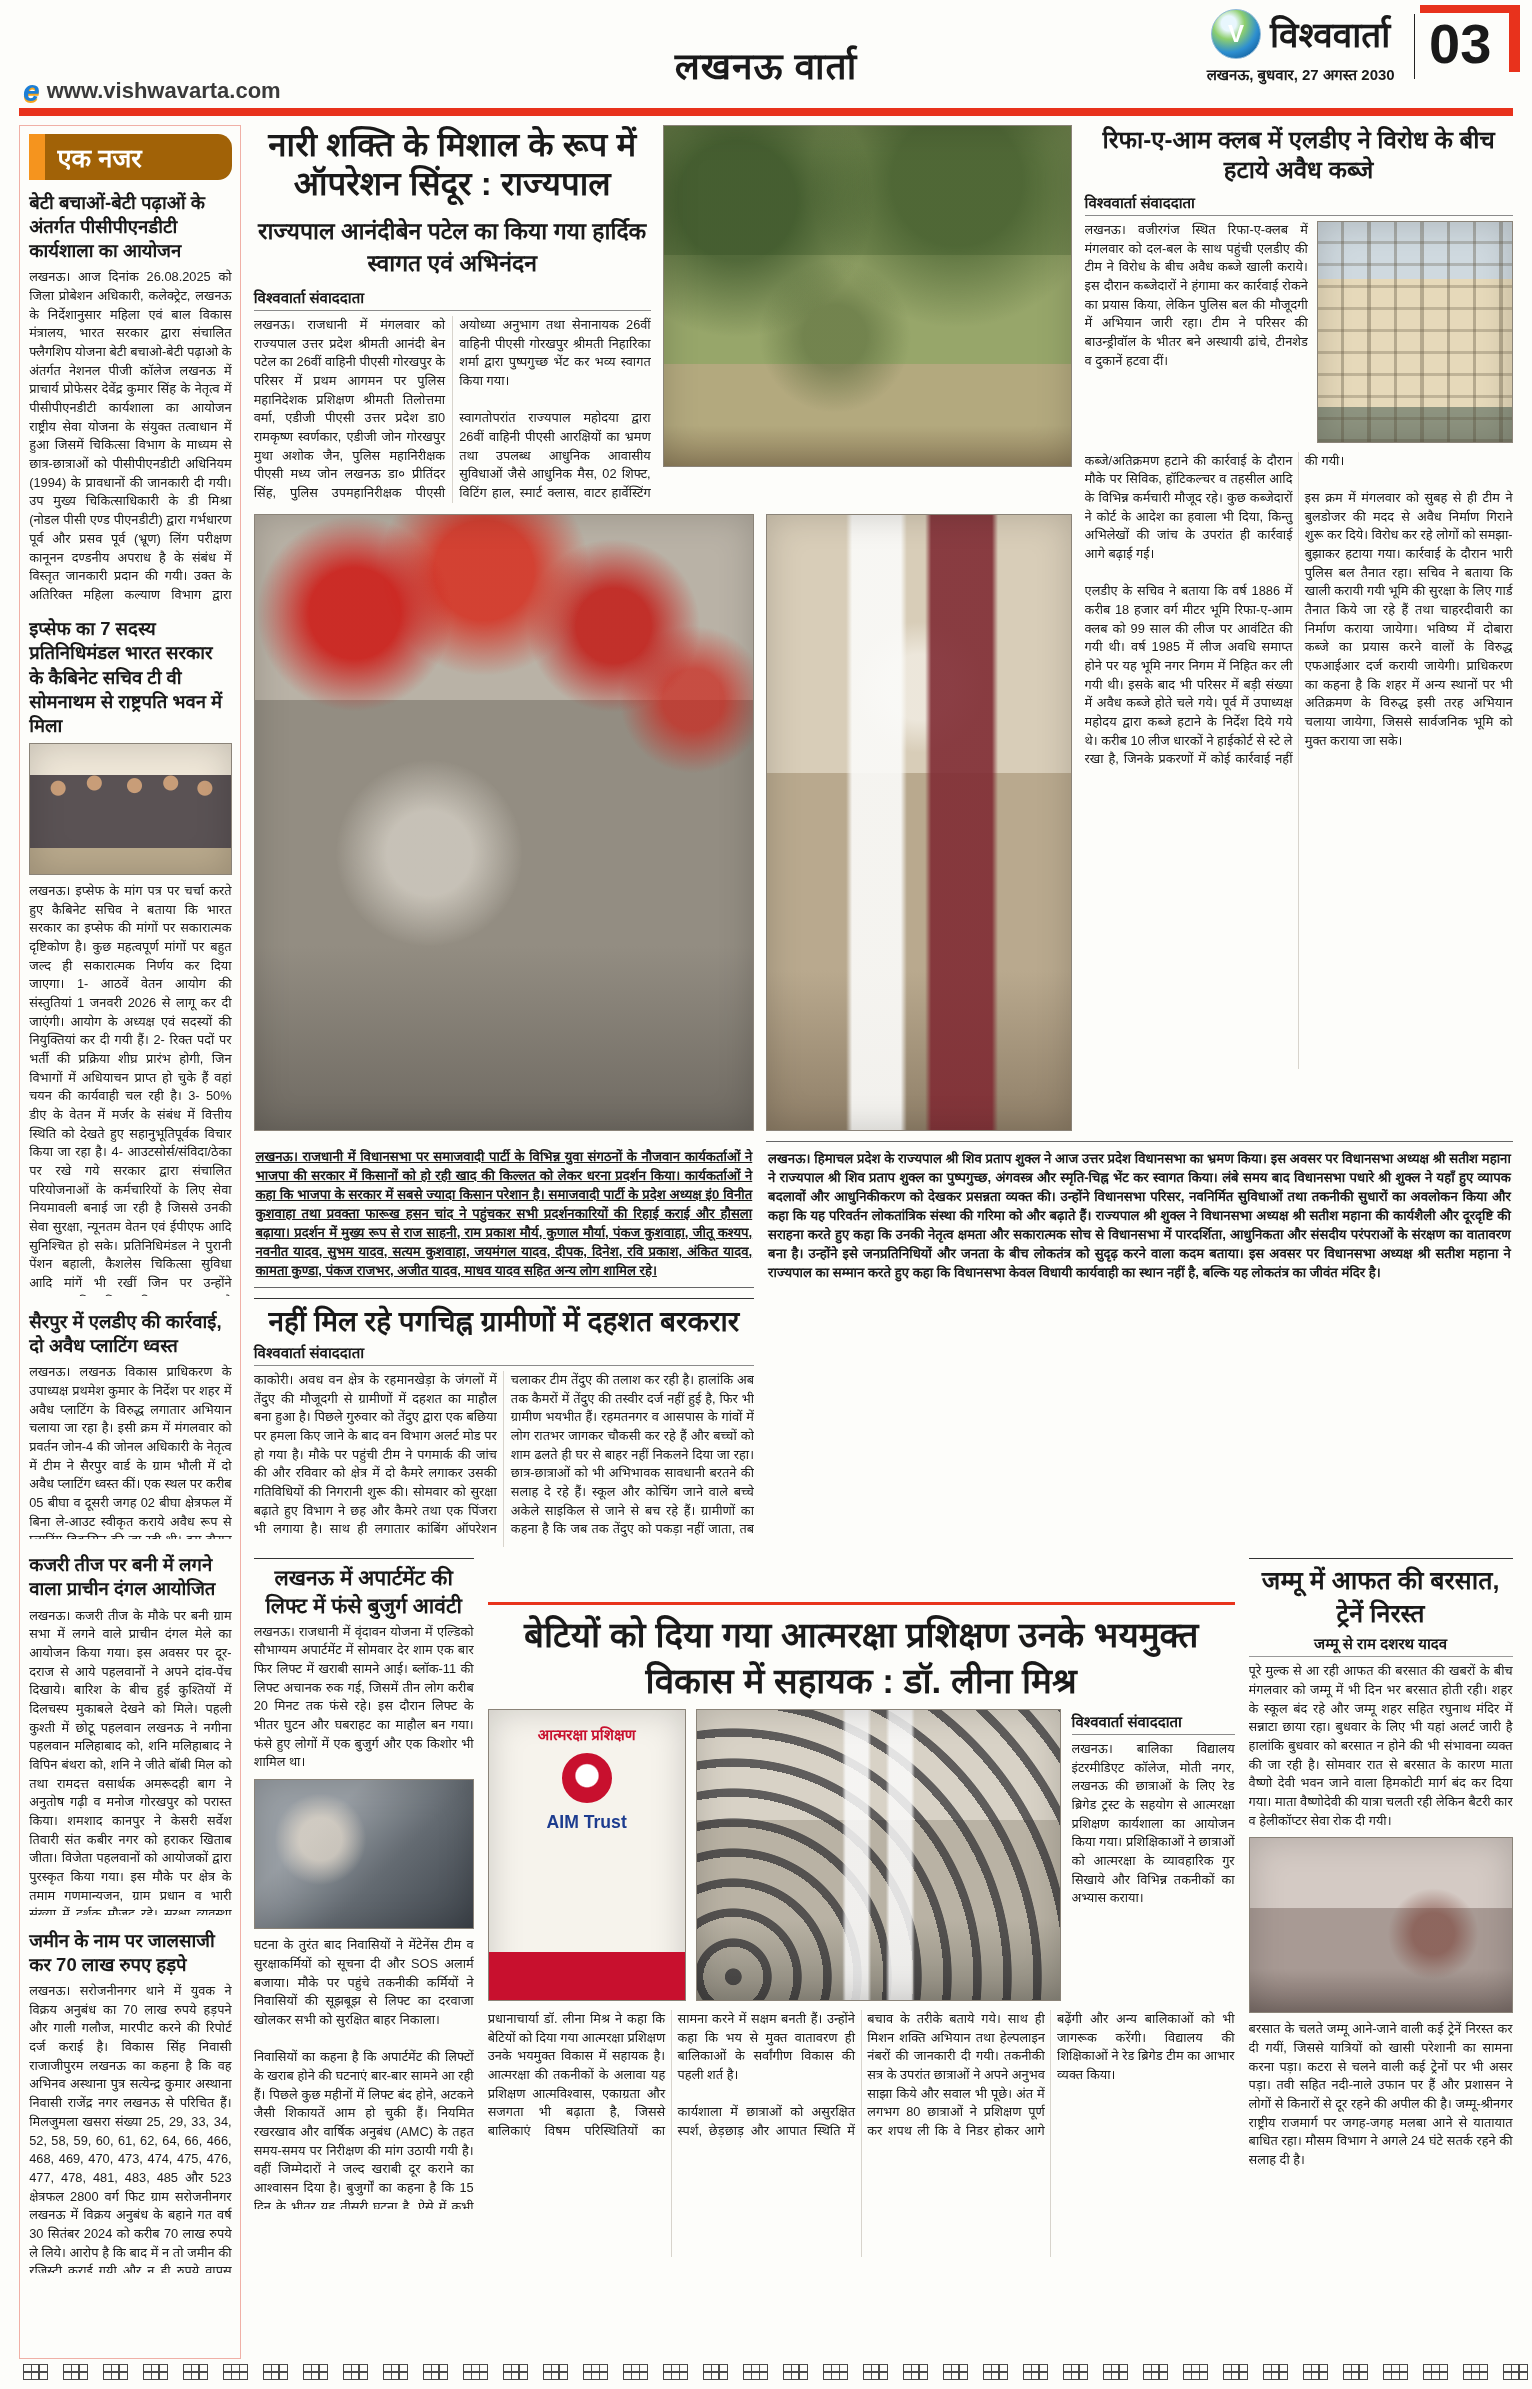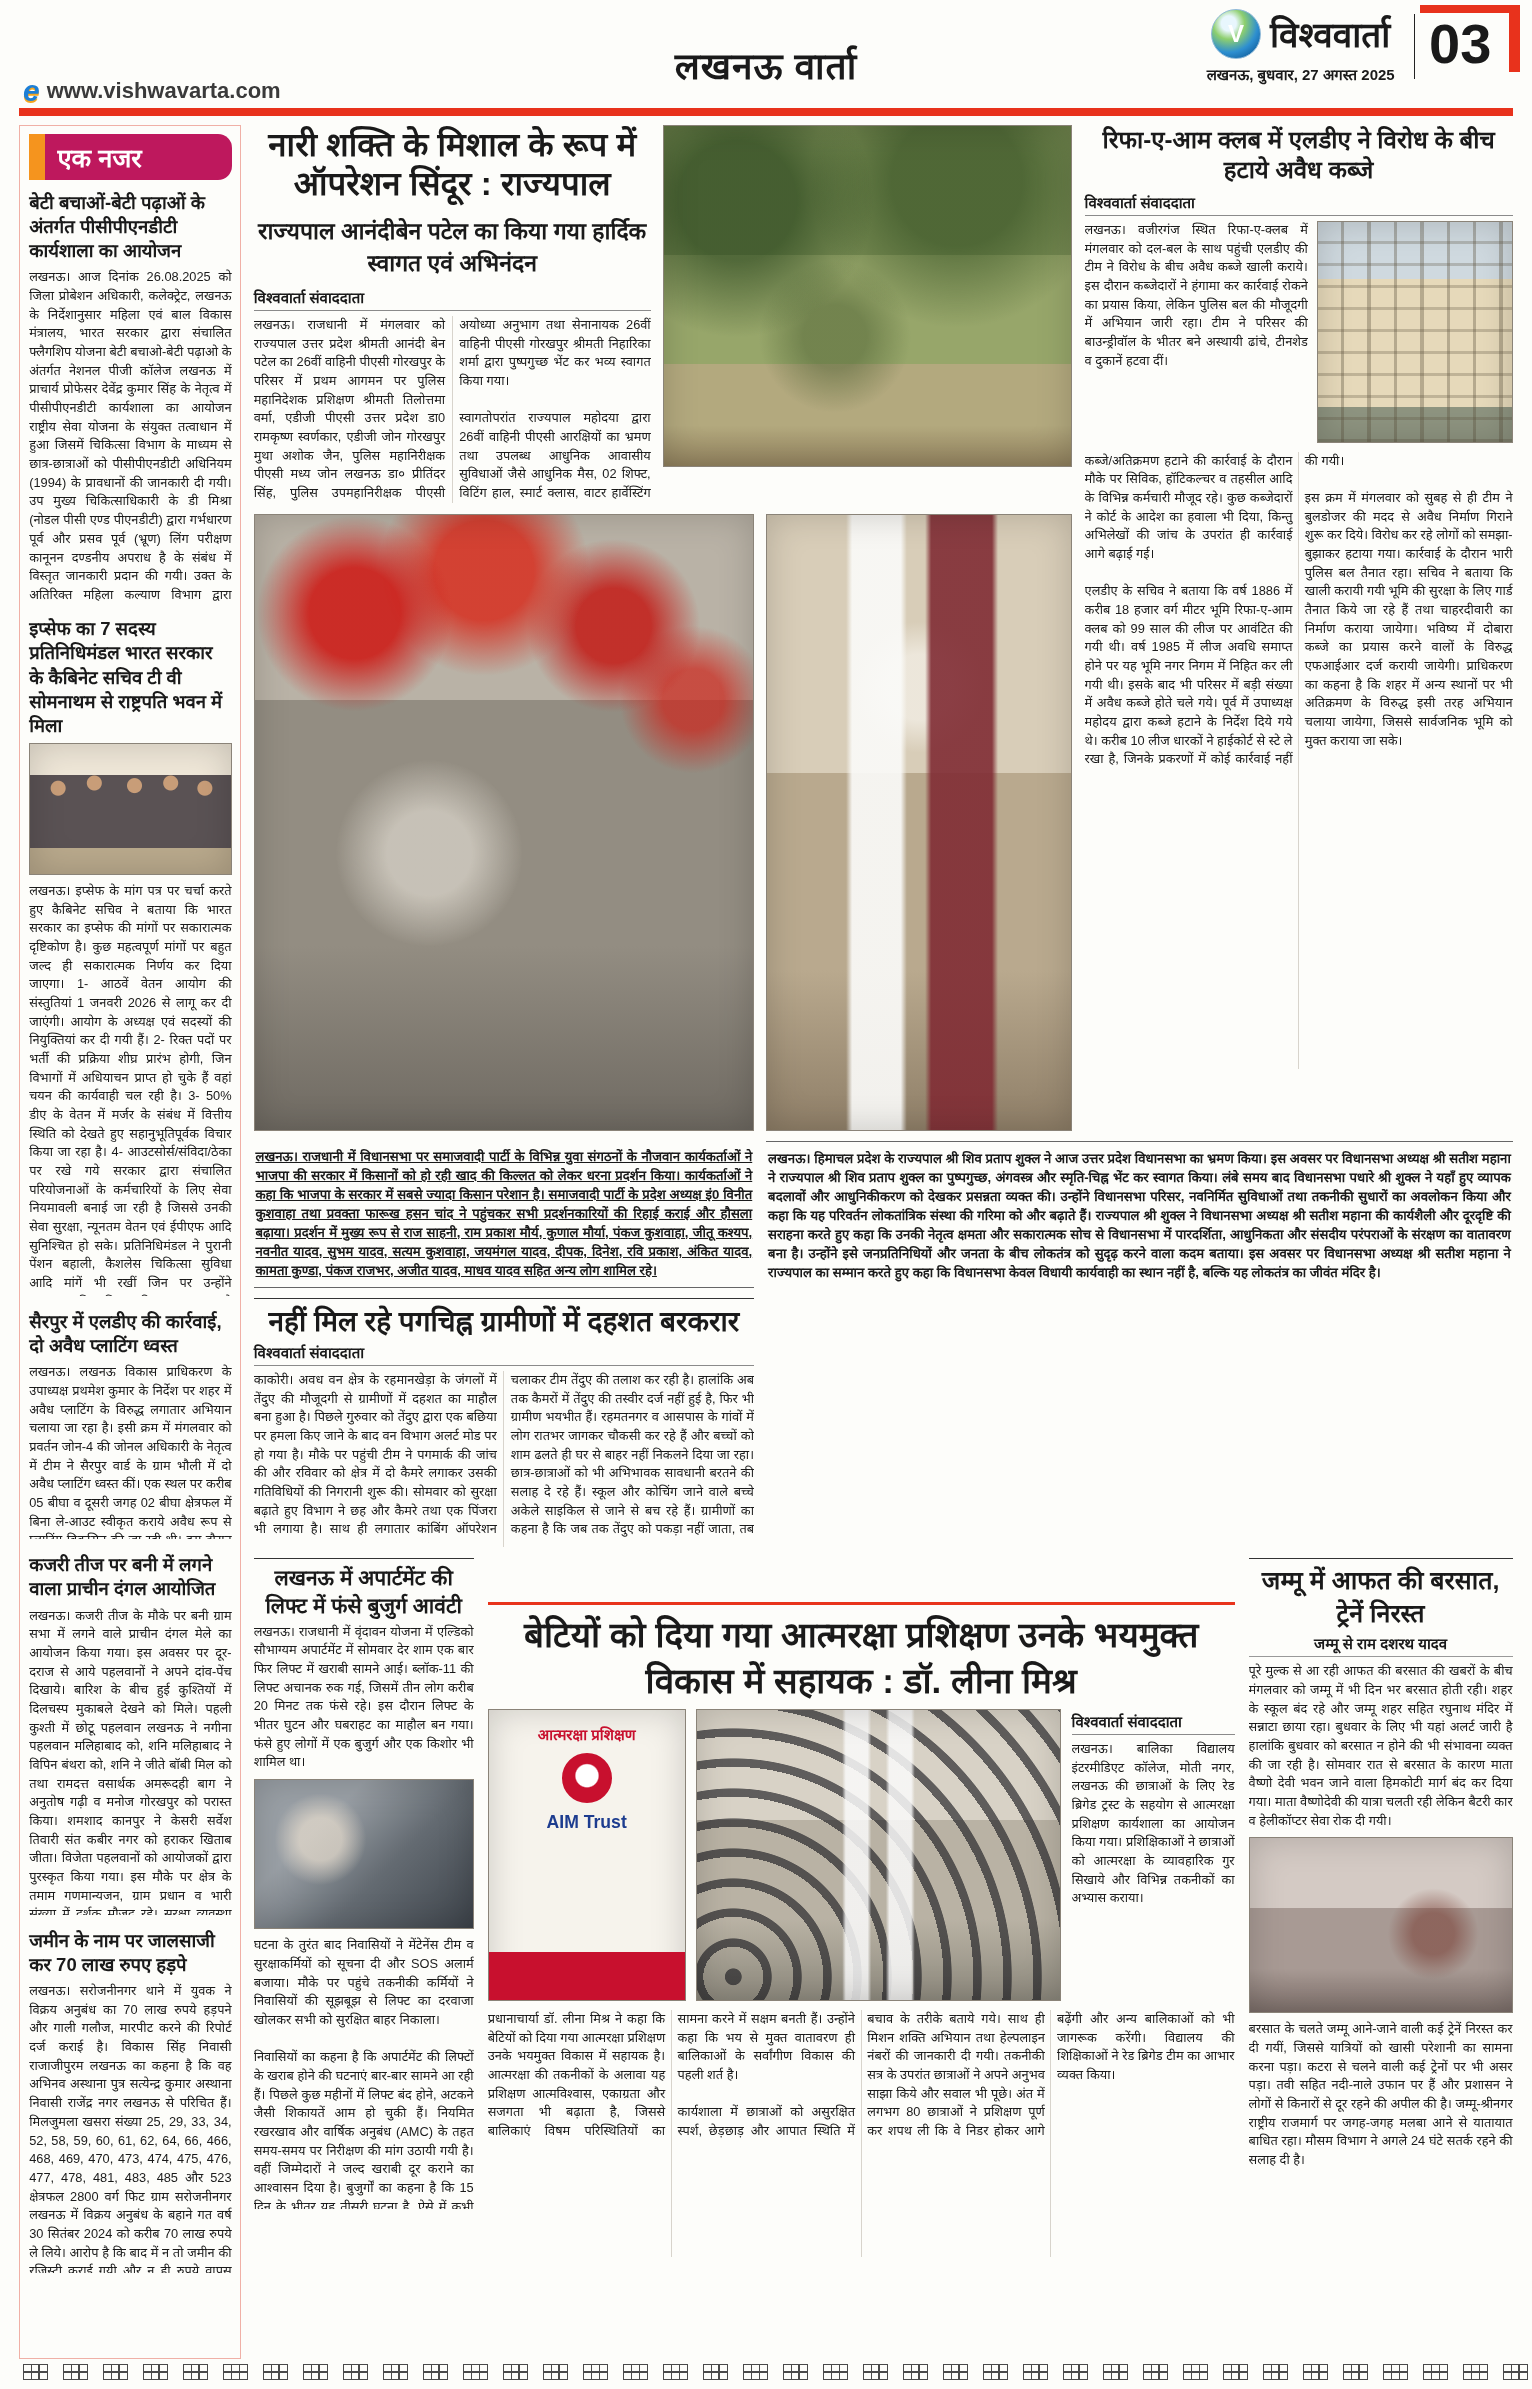--- a/index.html
+++ b/index.html
@@ -32,21 +32,21 @@
     border-top:8.8px solid #e8321c;border-right:11.4px solid #e8321c;}
   .red-rule{height:8px;background:#e8321c;margin:1.8px 19.4px 8.8px;flex:none;}
   
   .content{flex:1;display:flex;gap:12.3px;padding:0 19.4px;box-sizing:border-box;overflow:hidden;}
   .body-text{font-size:12.8px;line-height:1.46;text-align:justify;white-space:pre-line;overflow:hidden;}
   .byline{font-weight:bold;font-size:15px;border-bottom:1.8px solid #8a8a8a;padding-bottom:2.6px;margin:1.8px 0 5.3px;}
   
   .sidebar{width:222px;flex:none;border:1.8px solid #f0b0a6;padding:8.8px;box-sizing:border-box;}
   .eknajar{display:flex;margin-bottom:10.6px;height:46px;}
   .eknajar-orange{width:16px;background:#f5941e;flex:none;}
-  .eknajar-red{flex:1;background:#be185d;color:#fff;font-weight:bold;font-size:25.5px;
+  .eknajar-red{flex:1;background:#a16207;color:#fff;font-weight:bold;font-size:25.5px;
     padding:7px 12.3px;border-radius:0 14px 14px 0;display:flex;align-items:center;}
   .sb-article{margin-bottom:14px;}
   .sb-headline{font-size:18.5px;font-weight:bold;line-height:1.3;margin:3.5px 0 5.3px;}
   
   .ph{border:0.9px solid #8a8378;box-sizing:border-box;position:relative;flex:none;
     box-shadow:inset 0 0 35px rgba(0,0,0,.18);}
   .ph-delegation{width:100%;height:132px;margin:3.5px 0 7px;
     background:
       radial-gradient(circle at 14% 34%,#c89d78 0 7px,transparent 8px),
       radial-gradient(circle at 32% 30%,#c89d78 0 7px,transparent 8px),
@@ -158,21 +158,21 @@
     <a class="site-url" href="#">www.vishwavarta.com</a>
   </div>
   <div class="header-right">
     <div class="brand">
       <div class="brand-top">
         <div class="globe">
           <span>V</span>
         </div>
         <div class="brand-name">विश्ववार्ता</div>
       </div>
-      <div class="brand-date">लखनऊ,  बुधवार, 27 अगस्त 2025</div>
+      <div class="brand-date">लखनऊ,  बुधवार, 27 अगस्त 2030</div>
     </div>
     <div class="pagenum-wrap">
       <div class="pagenum">03</div>
     </div>
   </div>
 </div>
 <div class="red-rule"></div>
 
 <div class="content">
 

